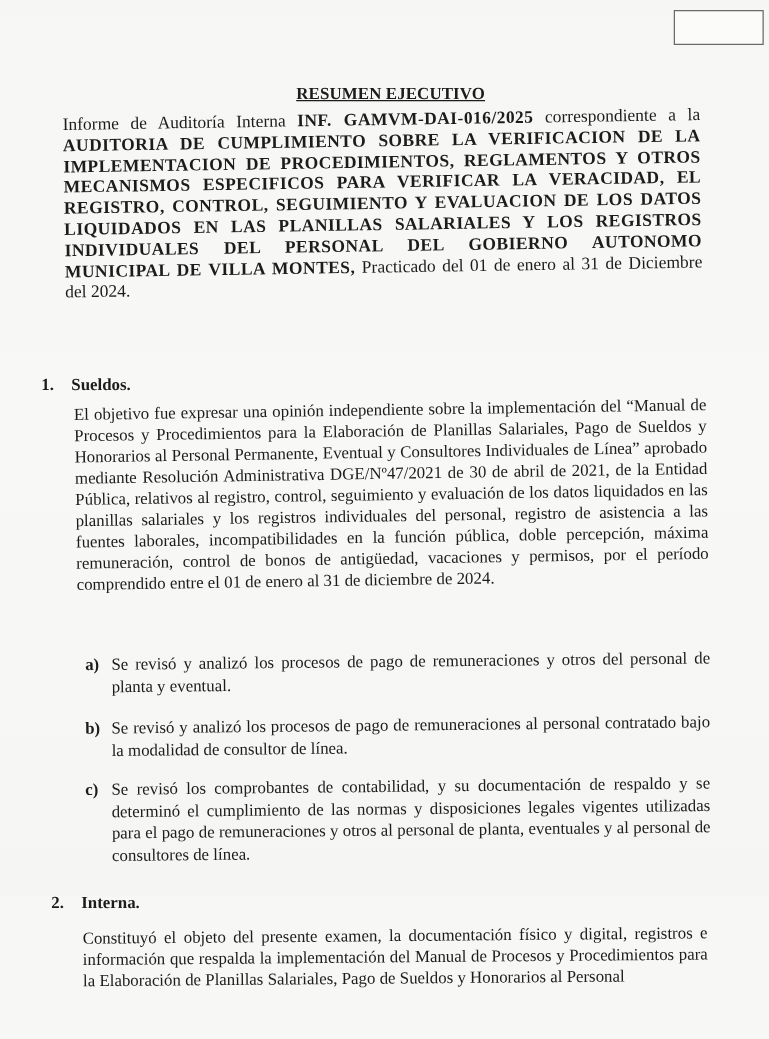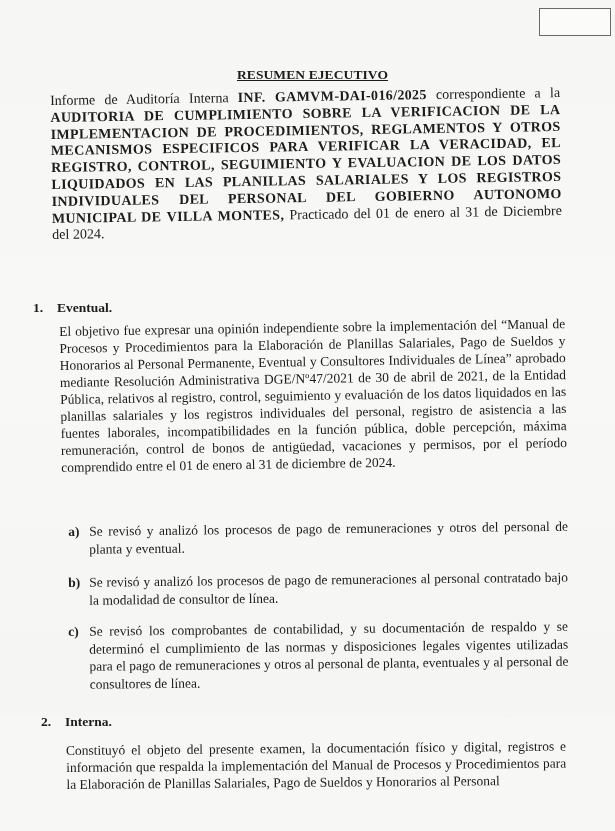--- a/index.html
+++ b/index.html
@@ -118,21 +118,21 @@
 
   <div class="stamp-box"></div>
 
   <div class="title">RESUMEN EJECUTIVO</div>
 
   <div class="intro">
     <span>Informe de Auditoría Interna </span><span class="b">INF. GAMVM-DAI-016/2025</span><span> correspondiente a la </span><span class="b">AUDITORIA DE CUMPLIMIENTO SOBRE LA VERIFICACION DE LA IMPLEMENTACION DE PROCEDIMIENTOS, REGLAMENTOS Y OTROS MECANISMOS ESPECIFICOS PARA VERIFICAR LA VERACIDAD, EL REGISTRO, CONTROL, SEGUIMIENTO Y EVALUACION DE LOS DATOS LIQUIDADOS EN LAS PLANILLAS SALARIALES Y LOS REGISTROS INDIVIDUALES DEL PERSONAL DEL GOBIERNO AUTONOMO MUNICIPAL DE VILLA MONTES,</span><span> Practicado del 01 de enero al 31  de Diciembre del 2024.</span>
   </div>
 
   <div class="section-heading sec1-h">
-    <span class="num">1.</span><span>Eventual.</span>
+    <span class="num">1.</span><span>Sueldos.</span>
   </div>
 
   <div class="para obj-para">El objetivo fue expresar una opinión independiente sobre la implementación del “Manual de Procesos y Procedimientos para la Elaboración de Planillas Salariales, Pago de Sueldos y Honorarios al Personal Permanente, Eventual y Consultores Individuales de Línea” aprobado mediante Resolución Administrativa DGE/Nº47/2021 de 30 de abril de 2021, de la Entidad Pública, relativos al registro, control, seguimiento y evaluación de los datos liquidados en las planillas salariales y los registros individuales del personal, registro de asistencia a las fuentes laborales, incompatibilidades en la función pública, doble percepción, máxima remuneración, control de bonos de antigüedad, vacaciones y permisos, por el período comprendido entre el 01 de enero al 31 de diciembre de 2024.</div>
 
   <div class="list-item item-a">
     <span class="marker">a)</span>
     <span class="txt">Se revisó y analizó los procesos de pago de remuneraciones y otros del personal de planta y eventual.</span>
   </div>
 
   <div class="list-item item-b">

